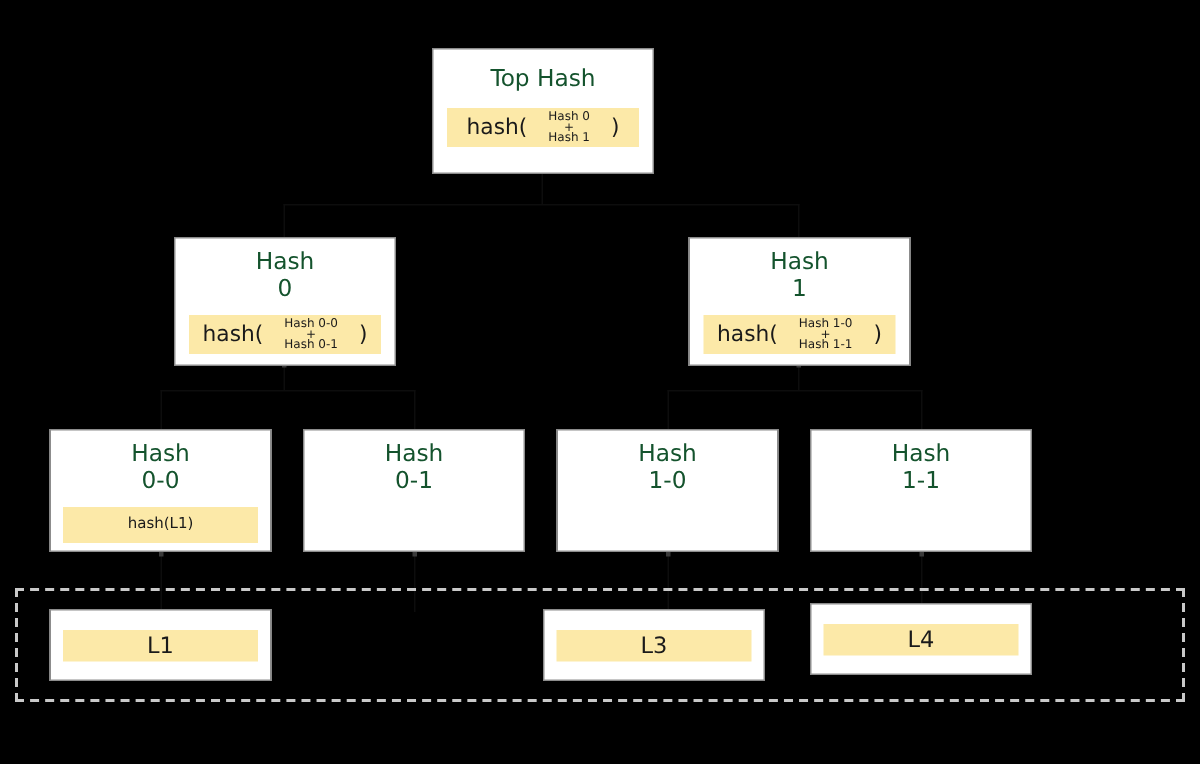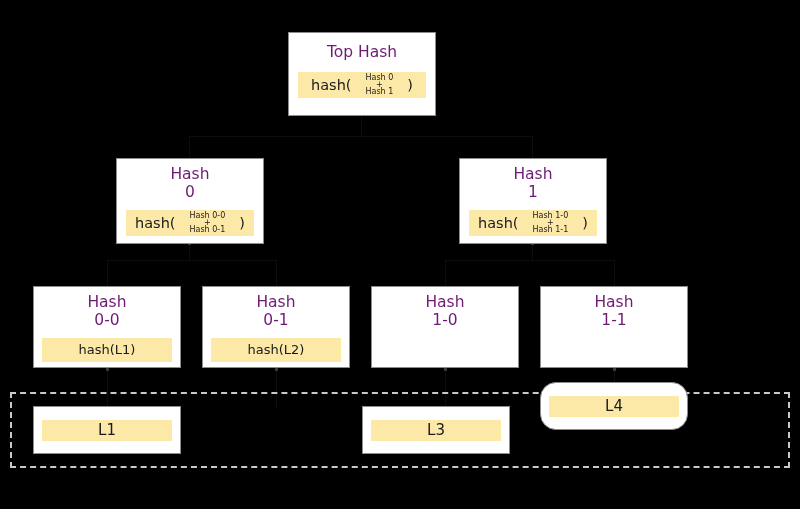--- a/index.html
+++ b/index.html
@@ -30,21 +30,21 @@
     background: #ffffff;
     border: 1px solid #8c8c8c;
     box-sizing: border-box;
     display: flex;
     flex-direction: column;
     align-items: center;
   }
 
   .node-title {
     text-align: center;
-    color: #701a75;
+    color: #14532d;
     line-height: 1.18;
     white-space: pre-line;
   }
 
   
   .band {
     background: #fce9a8;
     box-sizing: border-box;
     display: flex;
     align-items: center;
@@ -82,21 +82,21 @@
   .lvl2 {
     width: 148px;
     height: 82px;
     padding-top: 6px;
   }
   .lvl2 .node-title { font-size: 15.5px; }
   .lvl2 .band {
     width: 130px;
     height: 24px;
     margin-top: 8px;
-    font-size: 13px;
+    font-size: 10px;
   }
 
   
   .lvl3 {
     width: 148px;
     height: 48px;
     justify-content: center;
   }
   .lvl3 .band {
     width: 130px;
@@ -227,21 +227,20 @@
 
   <div class="node lvl2" style="left:33px; top:286px;">
     <div class="node-title">Hash
 0-0</div>
     <div class="band">hash(L1)</div>
   </div>
 
   <div class="node lvl2" style="left:202px; top:286px;">
     <div class="node-title">Hash
 0-1</div>
-    <div class="band">hash(L2)</div>
   </div>
 
   <div class="node lvl2" style="left:371px; top:286px;">
     <div class="node-title">Hash
 1-0</div>
   </div>
 
   <div class="node lvl2" style="left:540px; top:286px;">
     <div class="node-title">Hash
 1-1</div>
@@ -251,17 +250,17 @@
 
   <div class="node lvl3" style="left:33px; top:406px;">
     <div class="band">L1</div>
   </div>
 
 
   <div class="node lvl3" style="left:362px; top:406px;">
     <div class="band">L3</div>
   </div>
 
-  <div class="node lvl3" style="left:540px; top:382px;border-radius:16px;">
+  <div class="node lvl3" style="left:540px; top:402px;">
     <div class="band">L4</div>
   </div>
 
 </div>
 
 </body></html>

